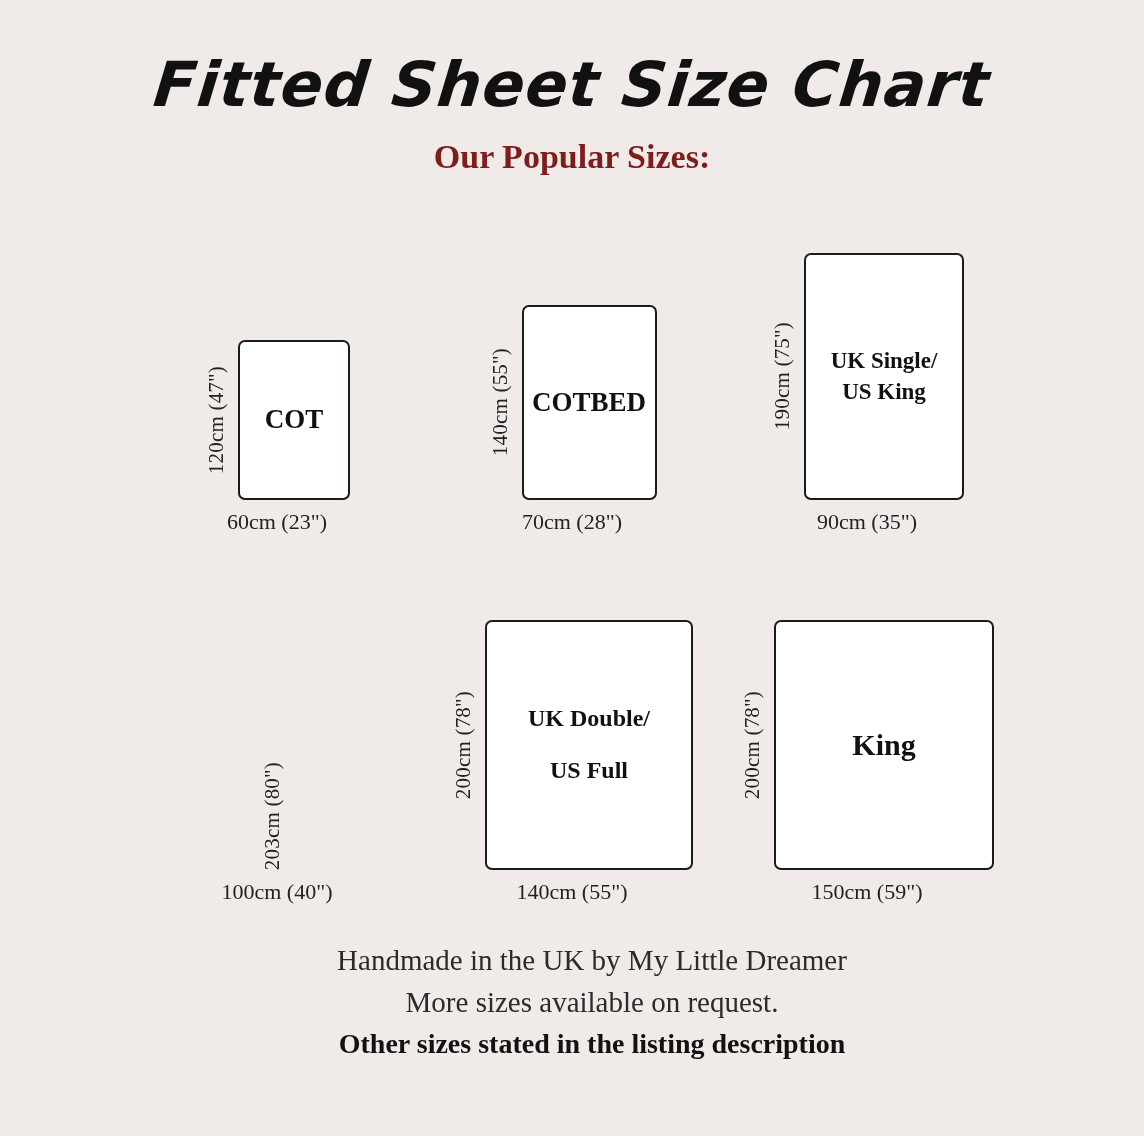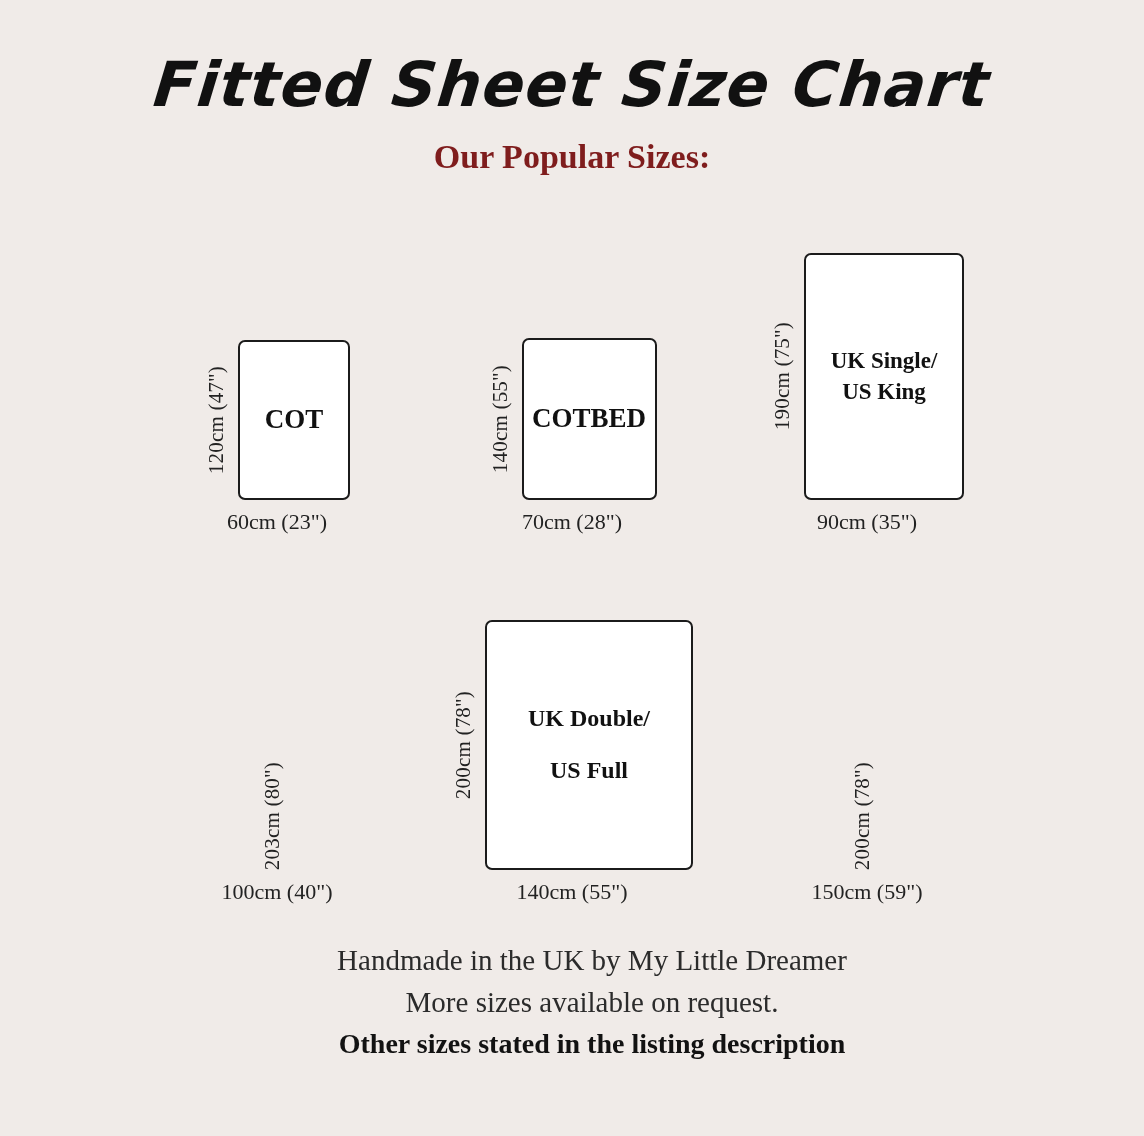--- a/index.html
+++ b/index.html
@@ -161,21 +161,21 @@
             </div>
           </div>
           <div class="hlabel">60cm (23")</div>
         </div>
       </div>
 
       <div class="cell" style="width:290px;">
         <div class="cell-inner">
           <div class="bedwrap">
             <div class="vlabel">140cm (55")</div>
-            <div class="bed" style="width:135px;height:162px;justify-content:center;">
+            <div class="bed" style="width:135px;height:195px;justify-content:center;">
               <div class="bed-label" style="font-size:27px;">COTBED</div>
             </div>
           </div>
           <div class="hlabel">70cm (28")</div>
         </div>
       </div>
 
       <div class="cell" style="width:300px;">
         <div class="cell-inner">
           <div class="bedwrap">
@@ -216,20 +216,23 @@
             </div>
           </div>
           <div class="hlabel">140cm (55")</div>
         </div>
       </div>
 
       <div class="cell" style="width:300px;">
         <div class="cell-inner">
           <div class="bedwrap">
             <div class="vlabel">200cm (78")</div>
+            <div class="bed" style="width:220px;height:250px;">
+              <div class="bed-label" style="font-size:30px;">King</div>
+            </div>
           </div>
           <div class="hlabel">150cm (59")</div>
         </div>
       </div>
 
     </div>
   </div>
 
   <div class="footer">
     <div class="footer-line">Handmade in the UK by My Little Dreamer</div>

